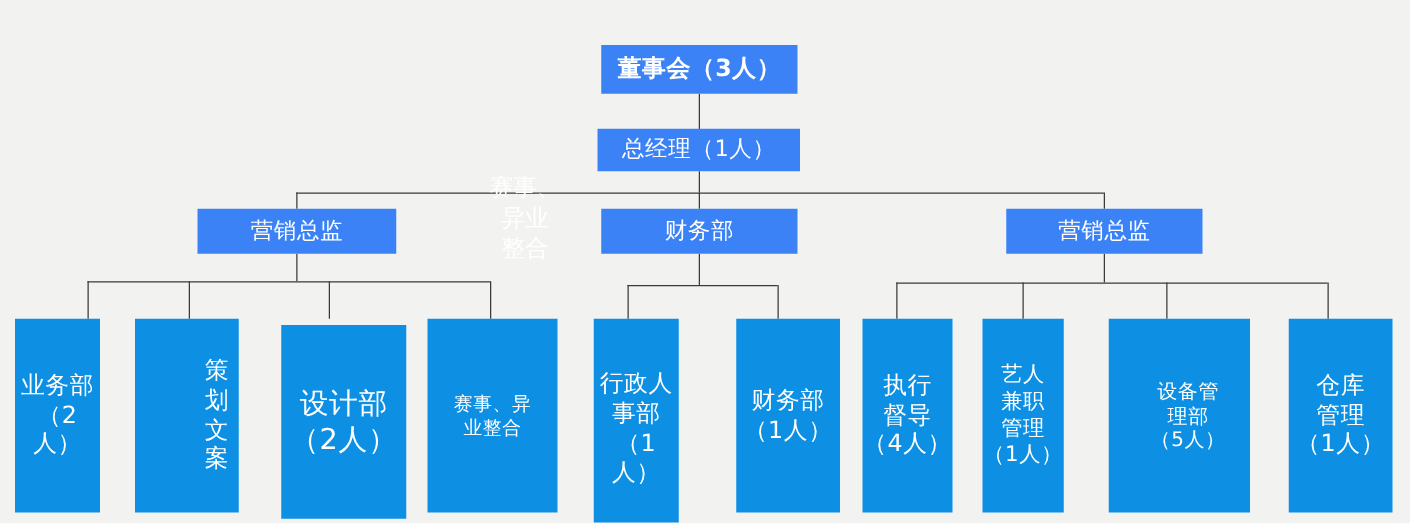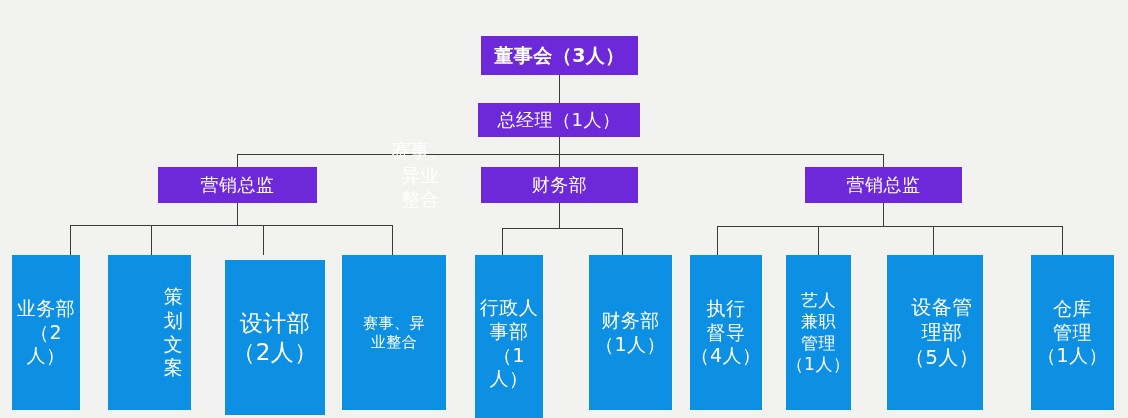--- a/index.html
+++ b/index.html
@@ -27,21 +27,21 @@
     align-items: center;
     justify-content: center;
     text-align: center;
     color: #ffffff;
     line-height: 1.24;
     letter-spacing: 0.5px;
     white-space: pre-line;
     user-select: none;
   }
   .node.dark {
-    background: #6d28d9;
+    background: #3b82f6;
   }
   .node.bright {
     background: #0d90e4;
   }
   .node.root {
     font-weight: bold;
   }
   .connector {
     position: absolute;
     background: #3a3a3a;
@@ -120,20 +120,20 @@
   <div class="node bright" style="left:589px; top:255px; width:83px; height:155px; font-size:19px;">财务部
 （1人）</div>
 
   <div class="node bright" style="left:690px; top:255px; width:72px; height:155px; font-size:19px;">执行
 督导
 （4人）</div>
   <div class="node bright" style="left:786px; top:255px; width:65px; height:155px; font-size:17px;">艺人
 兼职
 管理
 （1人）</div>
-  <div class="node bright" style="left:887px; top:255px; width:96px; height:155px; font-size:20px;padding-left:14px;">设备管
+  <div class="node bright" style="left:887px; top:255px; width:113px; height:155px; font-size:16px;padding-left:14px;">设备管
 理部
 （5人）</div>
   <div class="node bright" style="left:1031px; top:255px; width:83px; height:155px; font-size:19px;">仓库
 管理
 （1人）</div>
 
 </div>
 
 </body></html>

